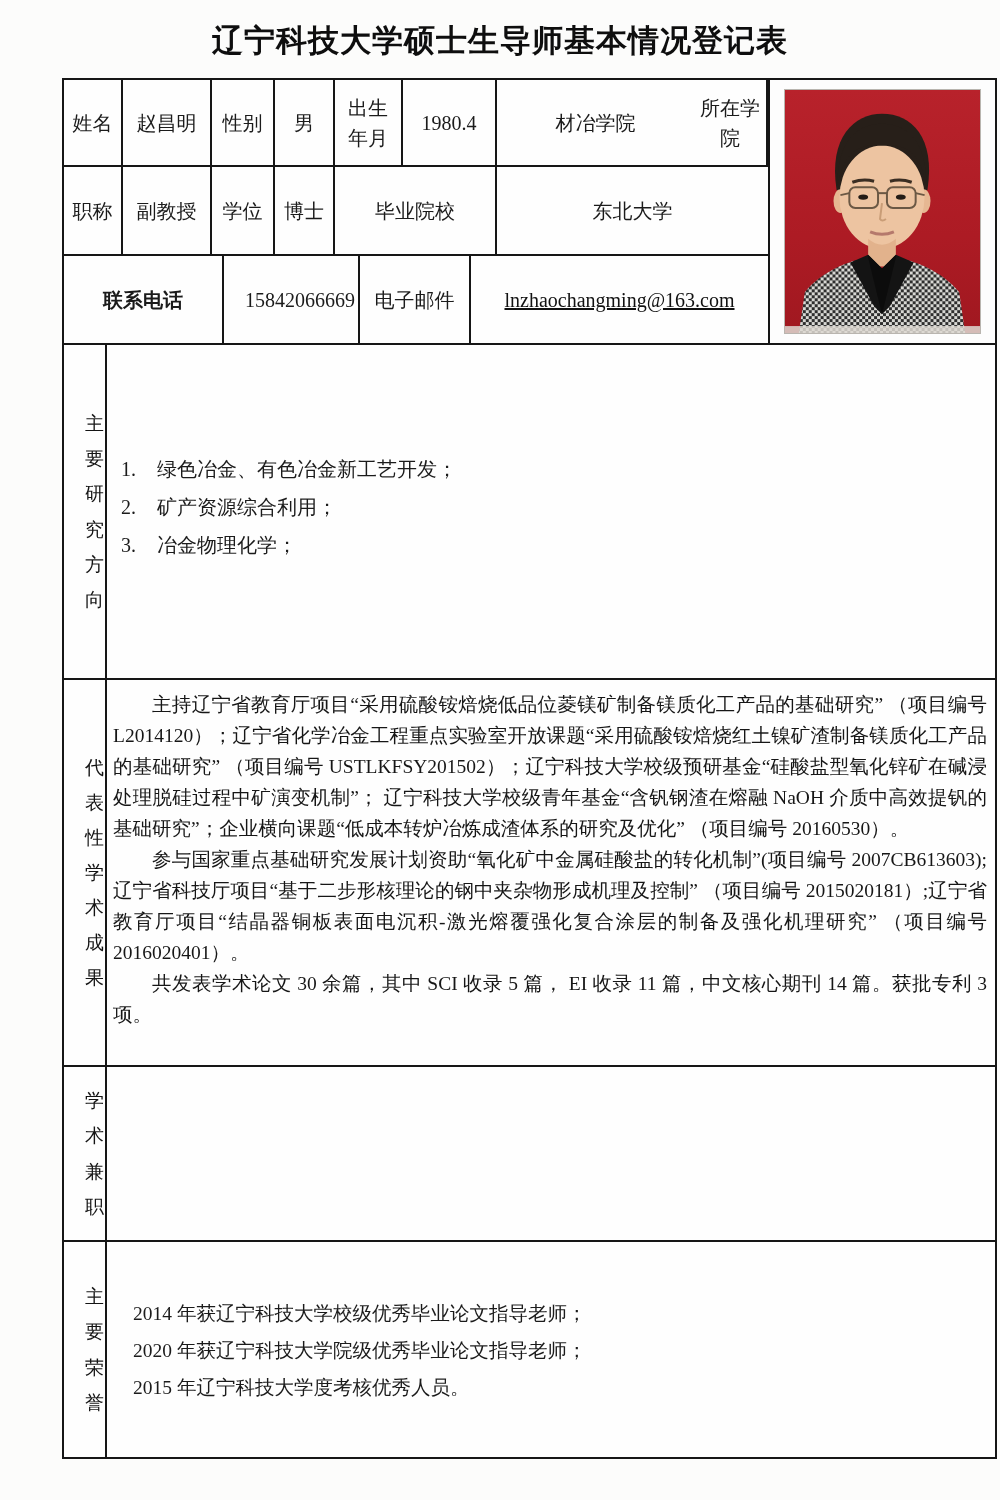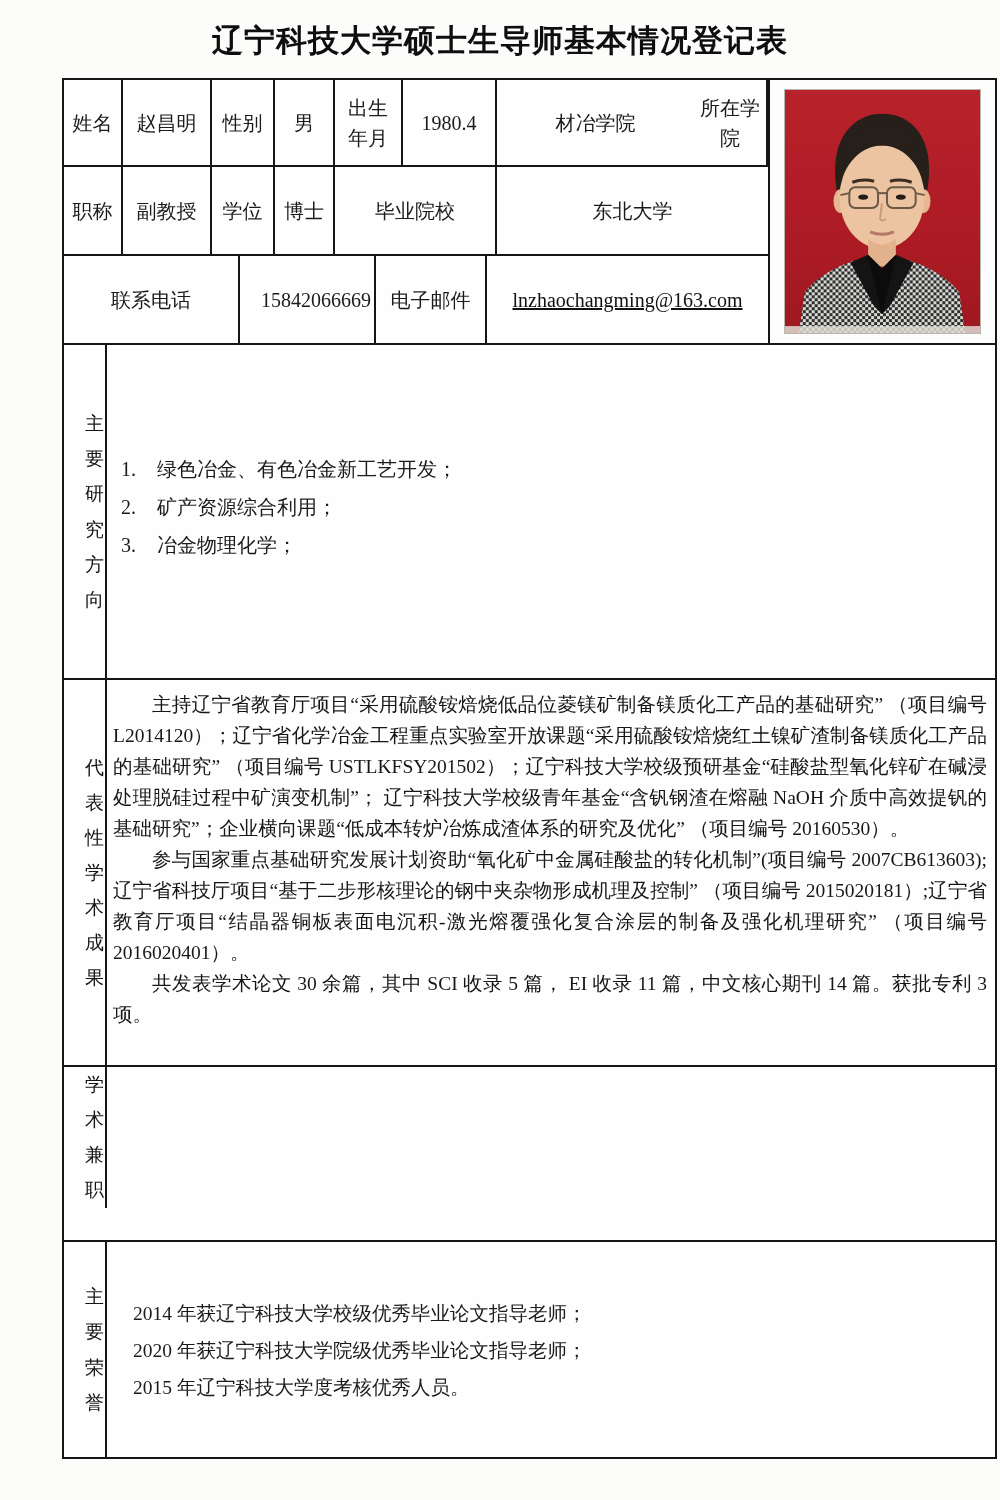--- a/index.html
+++ b/index.html
@@ -37,29 +37,29 @@
   .trow-2 { height:89px; border-bottom:2px solid #161616; }
   .trow-3 { flex:1; }
   .cell {
     border-right:2px solid #161616;
     display:flex; align-items:center; justify-content:center;
     text-align:center; font-size:20px; line-height:1.5;
     padding:2px 4px; overflow:hidden;
   }
   .cell.last { border-right:none; flex:1; }
   .w59{width:59px;} .w89{width:89px;} .w63{width:63px;} .w60{width:60px;}
-  .w68{width:68px;} .w94{width:94px;} .w74{width:74px;} .w148{width:176px;}
+  .w68{width:68px;} .w94{width:94px;} .w74{width:74px;} .w148{width:160px;font-weight:bold;}
   .w123{width:136px;padding-left:22px;} .w111{width:111px;} .w162{width:162px;}
   .email-link { text-decoration:underline; color:#111; cursor:pointer; }
 
   
   .sec { display:flex; border-top:2px solid #161616; }
   .sec-research { height:335px; }
   .sec-achieve  { height:387px; }
-  .sec-posts    { height:175px;flex-direction:column; }
+  .sec-posts    { height:175px; }
   .sec-honors   { flex:1; }
   .vlabel-col {
     width:43px; border-right:2px solid #161616;
     display:flex; align-items:center; justify-content:flex-end;
   }
   .vlabel {
     width:21px; word-break:break-all; text-align:center;
     font-size:19px; line-height:1.85; color:#141414;
   }
   .sec-content { flex:1; position:relative; overflow:hidden; }

